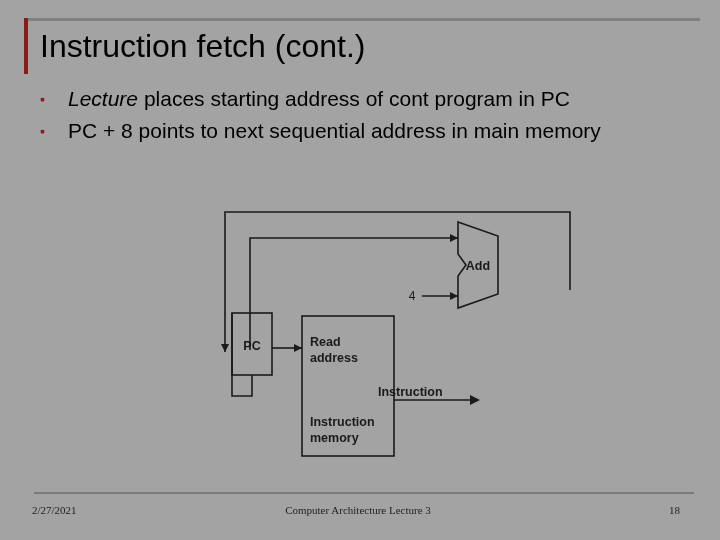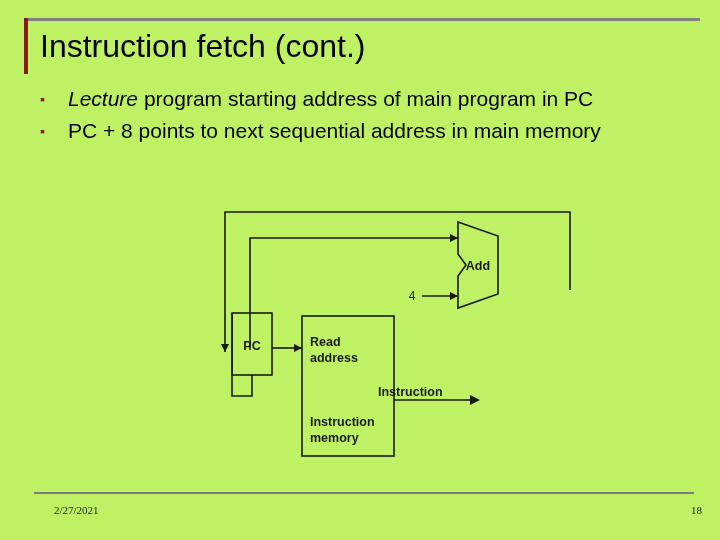--- a/index.html
+++ b/index.html
@@ -10,21 +10,21 @@
     width: 720px;
     height: 540px;
     background: #ffffff;
     font-family: "Liberation Sans", sans-serif;
     overflow: hidden;
   }
   .slide {
     position: relative;
     width: 720px;
     height: 540px;
-    background: #bef264;
+    background: #a3a3a3;
     text-decoration: underline;
   }
   
   .top-rule {
     position: absolute;
     left: 28px;
     top: 18px;
     width: 672px;
     height: 3px;
     background: #808080;
@@ -106,21 +106,21 @@
   .footer-rule {
     position: absolute;
     left: 34px;
     top: 492px;
     width: 660px;
     height: 2px;
     background: #7a7a7a;
   }
   .footer {
     position: absolute;
-    left: 50px;
+    left: 28px;
     top: 500px;
     width: 660px;
     height: 22px;
     font-family: "Liberation Serif", serif;
     font-size: 11px;
     color: #222222;
   }
   .footer-date {
     position: absolute;
     left: 4px;
@@ -146,21 +146,21 @@
 
   <div class="top-rule"></div>
   <div class="left-accent"></div>
 
   <div class="title">Instruction fetch (cont.)</div>
 
   <div class="bullets">
 
     <div class="bullet-row">
       <span class="bullet-marker">▪</span>
-      <span class="bullet-text"><i>Lecture</i><span> program starting address of main program in PC</span></span>
+      <span class="bullet-text"><i>Lecture</i><span> places starting address of cont program in PC</span></span>
     </div>
 
     <div class="bullet-row">
       <span class="bullet-marker">▪</span>
       <span class="bullet-text"><span>PC + 8 points to next sequential address in main memory</span></span>
     </div>
 
   </div>
 
   <div class="diagram">
@@ -197,16 +197,17 @@
       <text class="diag-label" x="188" y="196">Instruction</text>
       <line x1="204" y1="200" x2="282" y2="200" stroke="#1a1a1a" stroke-width="1.6"></line>
       <polygon points="290,200 280,195 280,205" fill="#1a1a1a"></polygon>
 
     </svg>
   </div>
 
   <div class="footer-rule"></div>
   <div class="footer">
     <span class="footer-date">2/27/2021</span>
+    <span class="footer-center">Computer Architecture Lecture 3</span>
     <span class="footer-page">18</span>
   </div>
 
 </div>
 
 </body></html>

